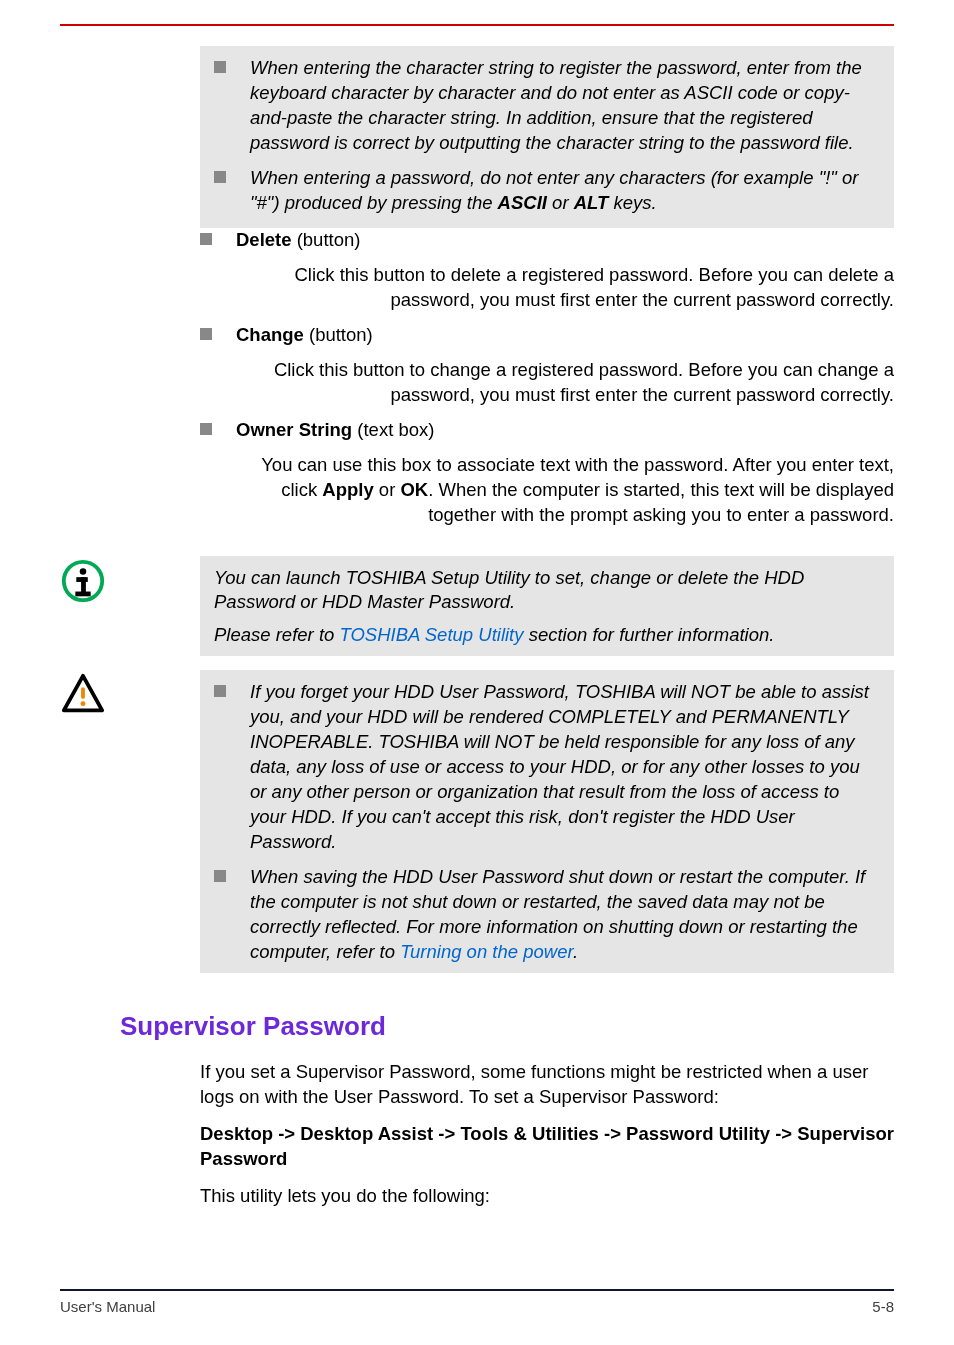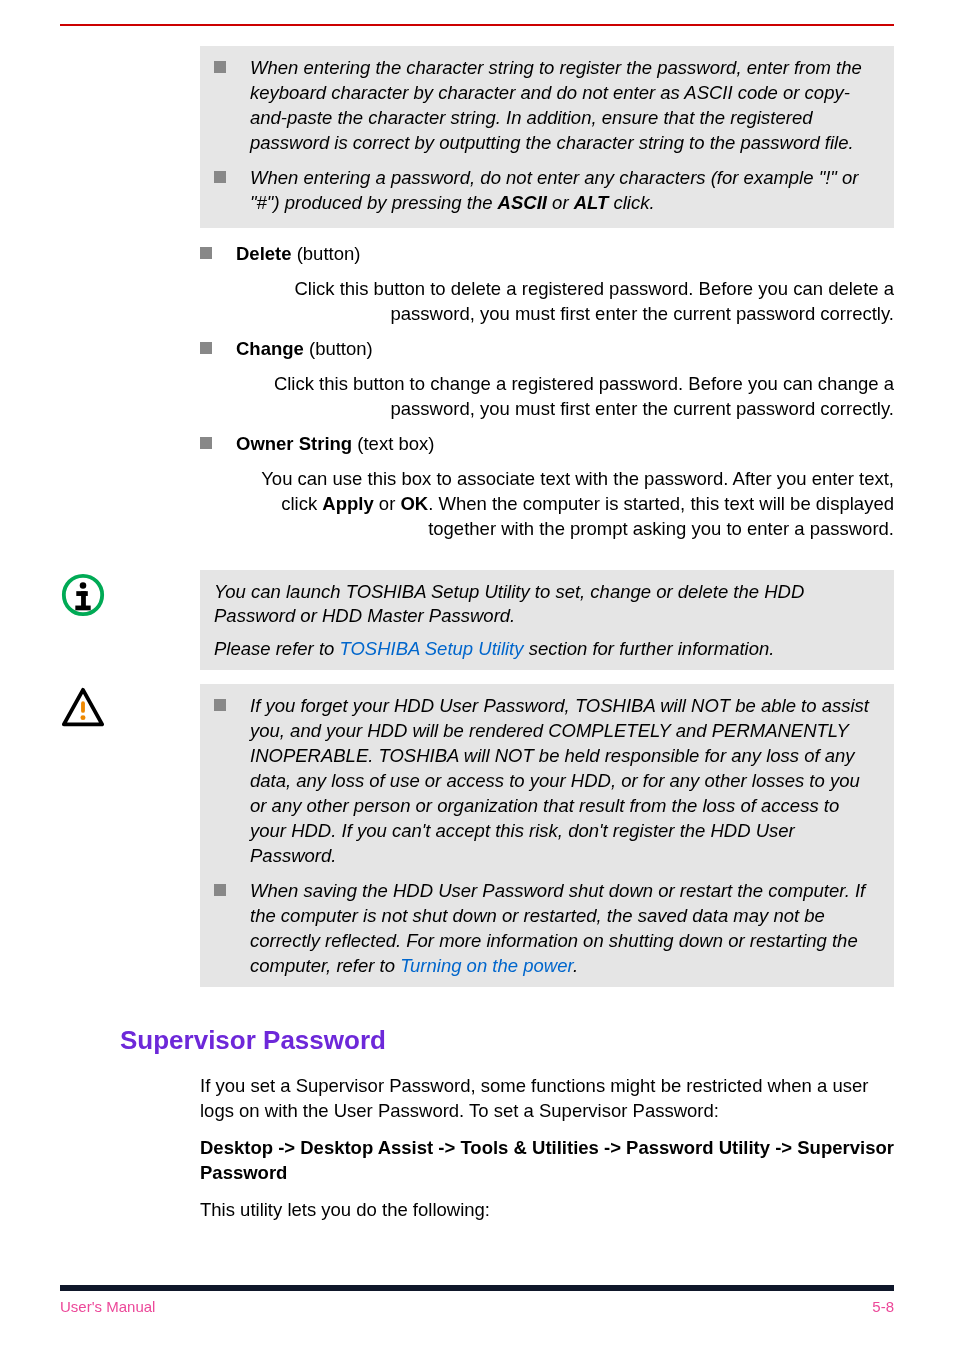--- a/index.html
+++ b/index.html
@@ -18,21 +18,20 @@
       border-top: 2px solid #c00;
       margin: 24px 60px 0 60px;
     }
     .content {
       padding: 20px 60px 0 60px;
     }
     .gray-box {
       background: #e6e6e6;
       padding: 10px 14px 12px 14px;
       margin-left: 140px;
-      margin-bottom: 14px;
     }
     .info-row, .warn-row {
       display: flex;
       align-items: flex-start;
       margin-bottom: 14px;
     }
     .icon-col {
       width: 140px;
       flex: 0 0 140px;
       display: flex;
@@ -84,26 +83,26 @@
     }
     .body-para {
       margin-left: 140px;
       margin-bottom: 12px;
     }
     .footer {
       position: absolute;
       left: 60px;
       right: 60px;
       bottom: 28px;
-      border-top: 6px solid #0f172a;
+      border-top: 2px solid #0f172a;
       padding-top: 6px;
       display: flex;
       justify-content: space-between;
       font-size: 15px;
-      color: #ec4899;
+      color: #404040;
       margin-top: 48px;
     }
     .icon-svg {
       width: 46px;
       height: 46px;
     }
   </style>
 </head>
 <body>
 
@@ -112,21 +111,21 @@
 <div class="content">
 
   <div class="gray-box">
     <div class="bullet-row">
       <div class="bullet-sq"></div>
       <div class="bullet-text italic">When entering the character string to register the password, enter from the keyboard character by character and do not enter as ASCII code or copy-and-paste the character string. In addition, ensure that the registered password is correct by outputting the character string to the password file.</div>
     </div>
     <div class="bullet-row">
       <div class="bullet-sq"></div>
       <div class="bullet-text">
-        <span class="italic">When entering a password, do not enter any characters (for example "!" or "#") produced by pressing the </span><span class="bolditalic">ASCII</span><span class="italic"> or </span><span class="bolditalic">ALT</span><span class="italic"> click.</span>
+        <span class="italic">When entering a password, do not enter any characters (for example "!" or "#") produced by pressing the </span><span class="bolditalic">ASCII</span><span class="italic"> or </span><span class="bolditalic">ALT</span><span class="italic"> keys.</span>
       </div>
     </div>
   </div>
 
   <div class="plain-block">
     <div class="bullet-row">
       <div class="bullet-sq"></div>
       <div class="bullet-text">
         <span class="bold">Delete</span><span> (button)</span>
       </div>

